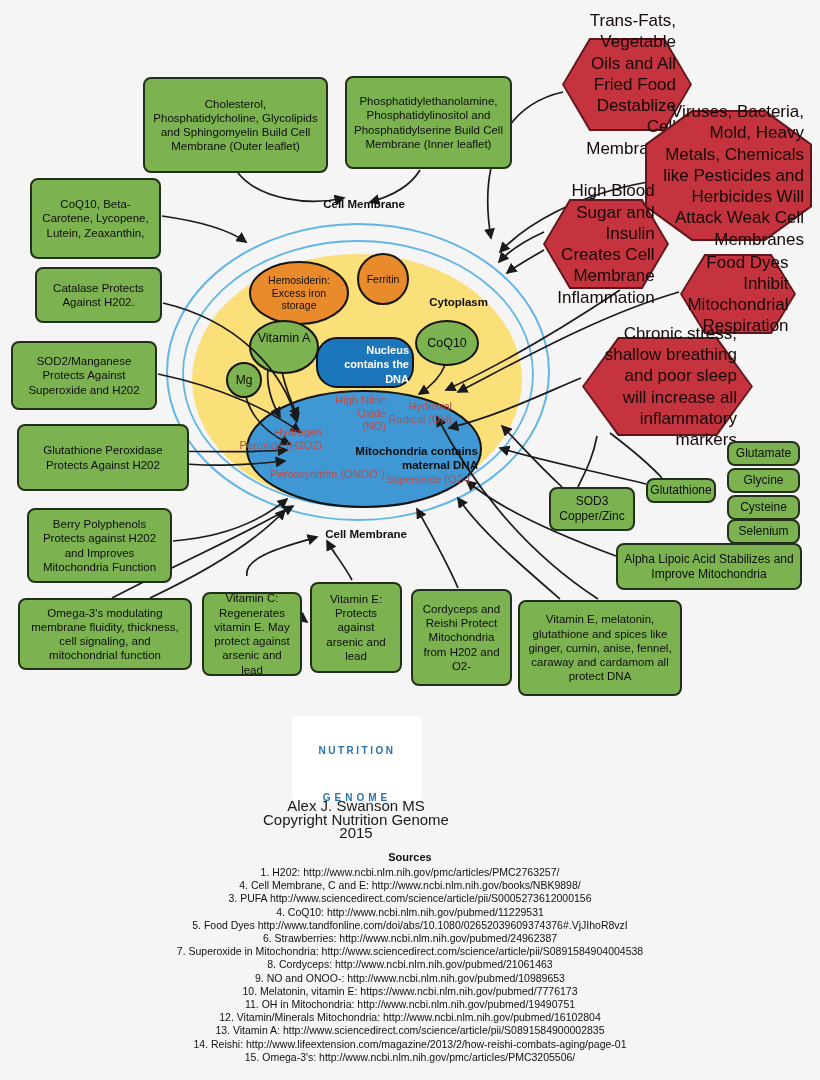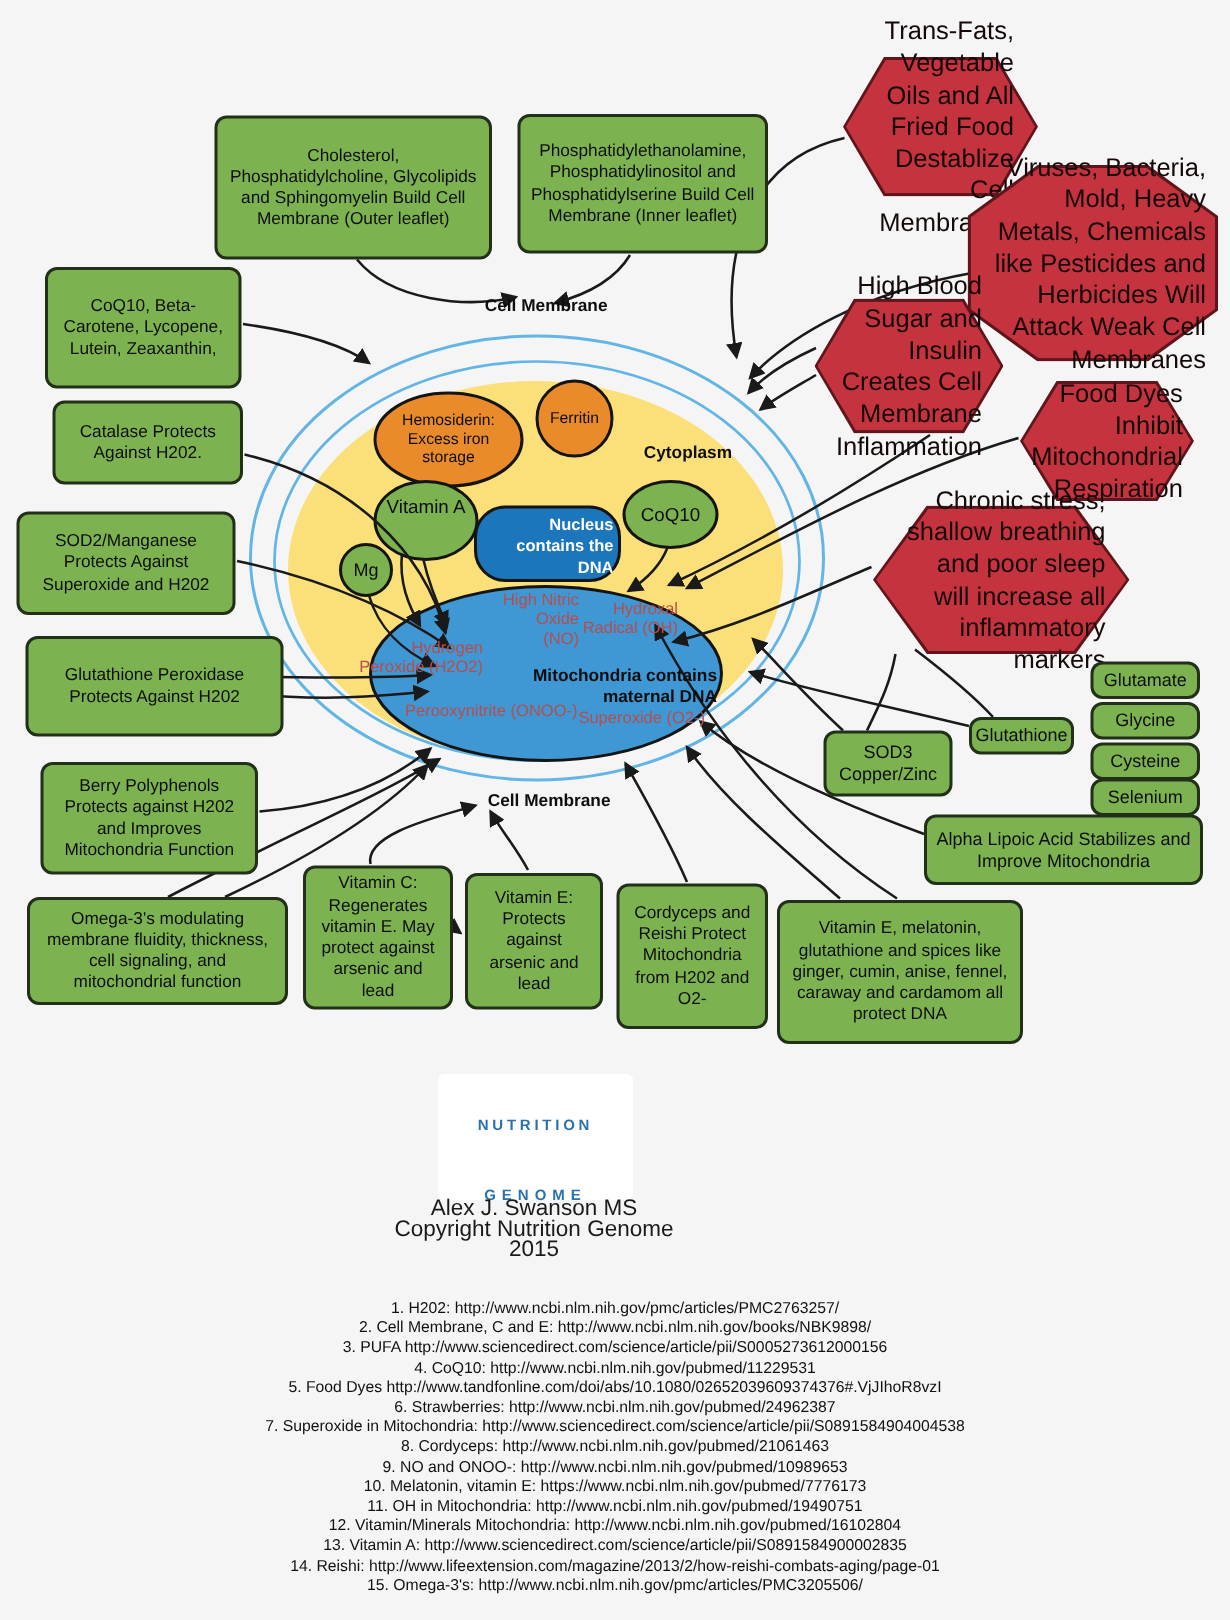--- a/index.html
+++ b/index.html
@@ -118,21 +118,21 @@
   </div>
 
   <div class="gbox" style="left:143px;top:77px;width:185px;height:96px">Cholesterol, Phosphatidylcholine, Glycolipids and Sphingomyelin Build Cell Membrane (Outer leaflet)</div>
   <div class="gbox" style="left:345px;top:76px;width:167px;height:93px">Phosphatidylethanolamine, Phosphatidylinositol and Phosphatidylserine Build Cell Membrane (Inner leaflet)</div>
   <div class="gbox" style="left:30px;top:178px;width:131px;height:81px">CoQ10, Beta-Carotene, Lycopene, Lutein, Zeaxanthin,</div>
   <div class="gbox" style="left:35px;top:267px;width:127px;height:56px">Catalase Protects Against H202.</div>
   <div class="gbox" style="left:11px;top:341px;width:146px;height:69px">SOD2/Manganese Protects Against Superoxide and H202</div>
   <div class="gbox" style="left:17px;top:424px;width:172px;height:67px">Glutathione Peroxidase Protects Against H202</div>
   <div class="gbox" style="left:27px;top:508px;width:145px;height:75px">Berry Polyphenols Protects against H202 and Improves Mitochondria Function</div>
   <div class="gbox" style="left:18px;top:598px;width:174px;height:72px">Omega-3's modulating membrane fluidity, thickness, cell signaling, and mitochondrial function</div>
-  <div class="gbox" style="left:202px;top:577px;width:100px;height:96px">Vitamin C: Regenerates vitamin E. May protect against arsenic and lead</div>
+  <div class="gbox" style="left:202px;top:592px;width:100px;height:84px">Vitamin C: Regenerates vitamin E. May protect against arsenic and lead</div>
   <div class="gbox" style="left:310px;top:582px;width:92px;height:91px">Vitamin E: Protects against arsenic and lead</div>
   <div class="gbox" style="left:411px;top:589px;width:101px;height:97px">Cordyceps and Reishi Protect Mitochondria from H202 and O2-</div>
   <div class="gbox" style="left:518px;top:600px;width:164px;height:96px">Vitamin E, melatonin, glutathione and spices like ginger, cumin, anise, fennel, caraway and cardamom all protect DNA</div>
   <div class="gbox sm" style="left:727px;top:441px;width:73px;height:25px">Glutamate</div>
   <div class="gbox sm" style="left:727px;top:468px;width:73px;height:25px">Glycine</div>
   <div class="gbox sm" style="left:727px;top:495px;width:73px;height:25px">Cysteine</div>
   <div class="gbox sm" style="left:727px;top:519px;width:73px;height:25px">Selenium</div>
   <div class="gbox sm" style="left:646px;top:478px;width:70px;height:25px">Glutathione</div>
   <div class="gbox sm" style="left:549px;top:487px;width:86px;height:44px">SOD3 Copper/Zinc</div>
   <div class="gbox sm" style="left:616px;top:543px;width:186px;height:47px">Alpha Lipoic Acid Stabilizes and Improve Mitochondria</div>
@@ -183,23 +183,24 @@
     <div class="tickrow"></div>
     <div class="logo-word" style="letter-spacing:4px">GENOME</div>
   </div>
 
   <div class="credit">
     <div>Alex J. Swanson MS</div>
     <div>Copyright Nutrition Genome</div>
     <div>2015</div>
   </div>
 
+  <div class="src-title">Sources</div>
   <div class="src-list">
     <div>1. H202: http://www.ncbi.nlm.nih.gov/pmc/articles/PMC2763257/</div>
-    <div>2. Cell Membrane, C and E: http://www.ncbi.nlm.nih.gov/books/NBK9898/</div>
+    <div>4. Cell Membrane, C and E: http://www.ncbi.nlm.nih.gov/books/NBK9898/</div>
     <div>3. PUFA http://www.sciencedirect.com/science/article/pii/S0005273612000156</div>
     <div>4. CoQ10: http://www.ncbi.nlm.nih.gov/pubmed/11229531</div>
     <div>5. Food Dyes http://www.tandfonline.com/doi/abs/10.1080/02652039609374376#.VjJIhoR8vzI</div>
     <div>6. Strawberries: http://www.ncbi.nlm.nih.gov/pubmed/24962387</div>
     <div>7. Superoxide in Mitochondria: http://www.sciencedirect.com/science/article/pii/S0891584904004538</div>
     <div>8. Cordyceps: http://www.ncbi.nlm.nih.gov/pubmed/21061463</div>
     <div>9. NO and ONOO-: http://www.ncbi.nlm.nih.gov/pubmed/10989653</div>
     <div>10. Melatonin, vitamin E: https://www.ncbi.nlm.nih.gov/pubmed/7776173</div>
     <div>11. OH in Mitochondria: http://www.ncbi.nlm.nih.gov/pubmed/19490751</div>
     <div>12. Vitamin/Minerals Mitochondria: http://www.ncbi.nlm.nih.gov/pubmed/16102804</div>

